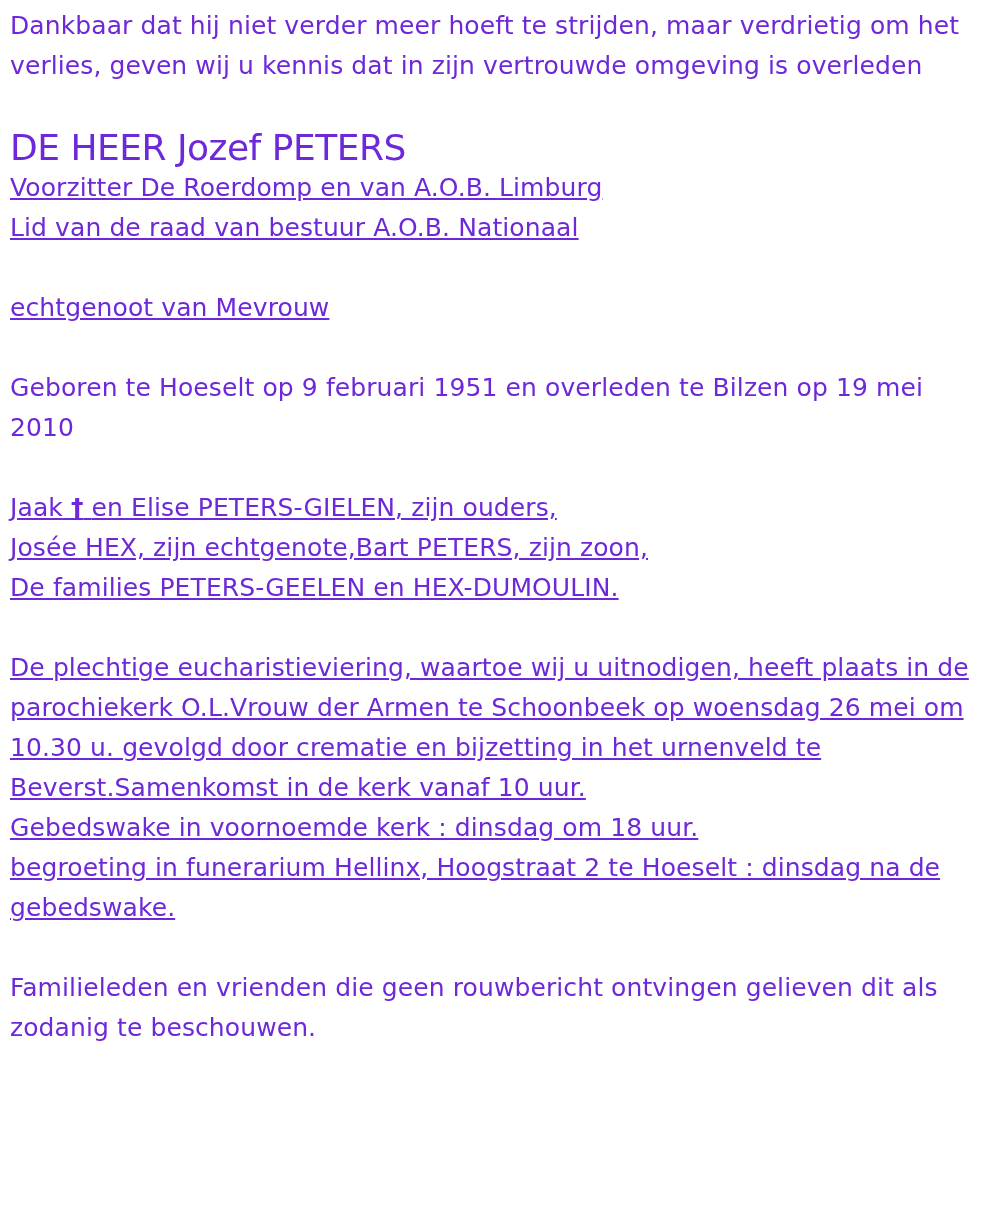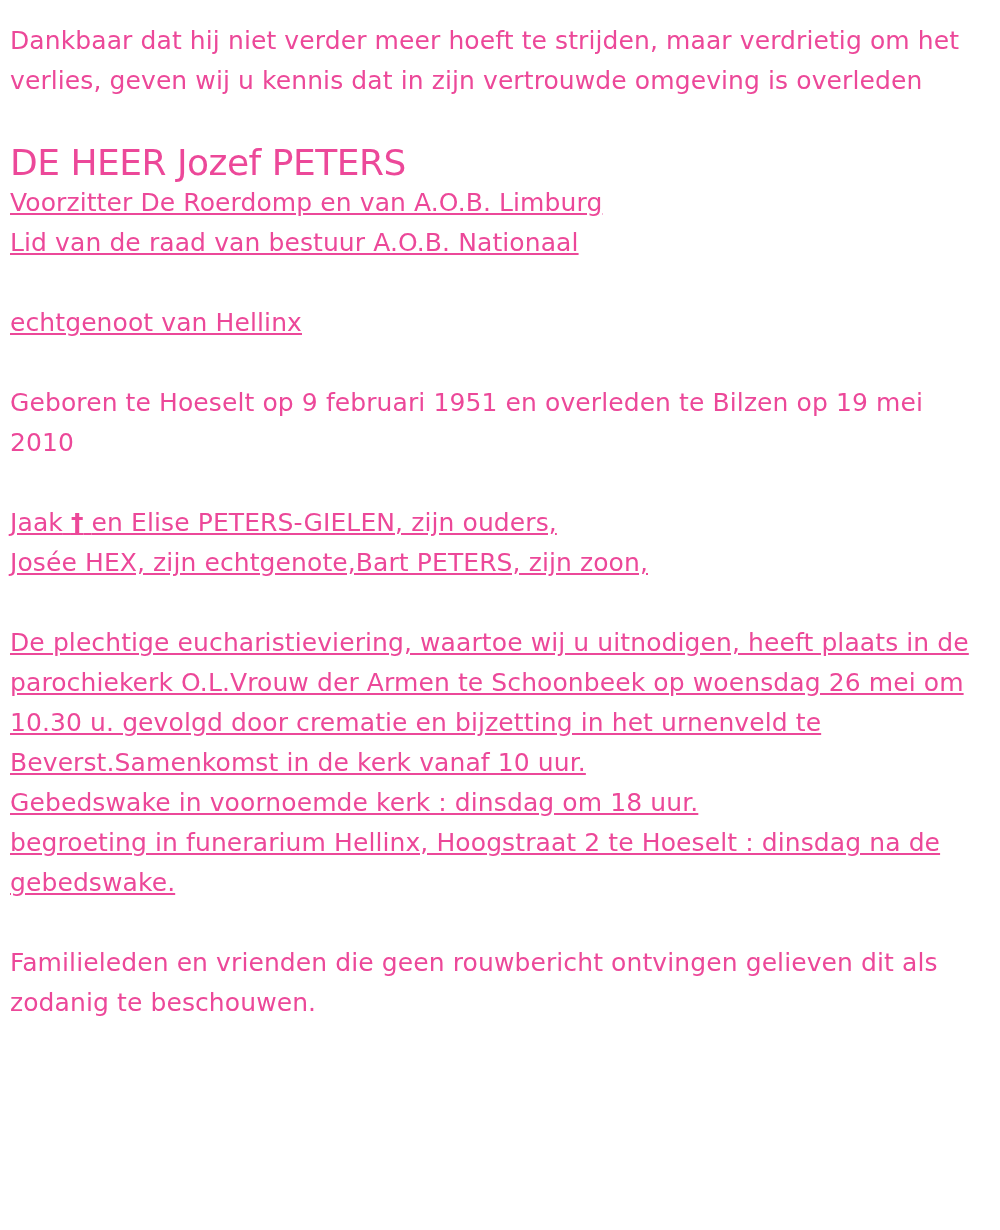--- a/index.html
+++ b/index.html
@@ -1,22 +1,22 @@
 <!DOCTYPE html>
 <html><head>
 <meta charset="utf-8">
 <style>
   html, body { margin: 0; padding: 0; background: #ffffff; }
   body { width: 1000px; height: 1230px; overflow: hidden; }
   .doc {
-    padding: 21px 10px 0 10px;
+    padding: 6px 10px 0 10px;
     font-family: "DejaVu Sans", sans-serif;
     font-size: 25px;
     line-height: 40px;
-    color: #ec4899;
+    color: #6d28d9;
     letter-spacing: 0.1px;
   }
   .para { margin: 0 0 40px 0; }
   .para.tight { margin-bottom: 8px; }
   .title {
     font-family: "DejaVu Sans", sans-serif;
     font-weight: normal;
     font-size: 36px;
     line-height: 40px;
     margin: 0;
@@ -32,28 +32,29 @@
 <div class="doc">
   <p class="para">Dankbaar dat hij niet verder meer hoeft te strijden, maar verdrietig om het verlies, geven wij u kennis dat in zijn vertrouwde omgeving is overleden</p>
 
   <h1 class="title">DE HEER Jozef PETERS</h1>
   <div class="para">
     <span class="line">Voorzitter De Roerdomp en van A.O.B. Limburg</span>
     <span class="line">Lid van de raad van bestuur A.O.B. Nationaal</span>
   </div>
 
   <div class="para">
-    <span class="line">echtgenoot van Hellinx</span>
+    <span class="line">echtgenoot van Mevrouw</span>
   </div>
 
   <p class="para">Geboren te Hoeselt op 9 februari 1951 en overleden te Bilzen op 19 mei 2010</p>
 
   <div class="para">
     <span class="line"><span>Jaak</span> <span class="cross">†</span> <span>en Elise PETERS-GIELEN, zijn ouders,</span></span>
     <span class="line">Josée HEX, zijn echtgenote,Bart PETERS, zijn zoon,</span>
+    <span class="line">De families PETERS-GEELEN en HEX-DUMOULIN.</span>
   </div>
 
   <div class="para">
     <span class="line">De plechtige eucharistieviering, waartoe wij u uitnodigen, heeft plaats in de parochiekerk O.L.Vrouw der Armen te Schoonbeek op woensdag 26 mei om 10.30 u. gevolgd door crematie en bijzetting in het urnenveld te Beverst.Samenkomst in de kerk vanaf 10 uur.</span>
     <span class="line">Gebedswake in voornoemde kerk : dinsdag om 18 uur.</span>
     <span class="line">begroeting in funerarium Hellinx, Hoogstraat 2 te Hoeselt : dinsdag na de gebedswake.</span>
   </div>
 
 
   <p class="para tight">Familieleden en vrienden die geen rouwbericht ontvingen gelieven dit als zodanig te beschouwen.</p>

